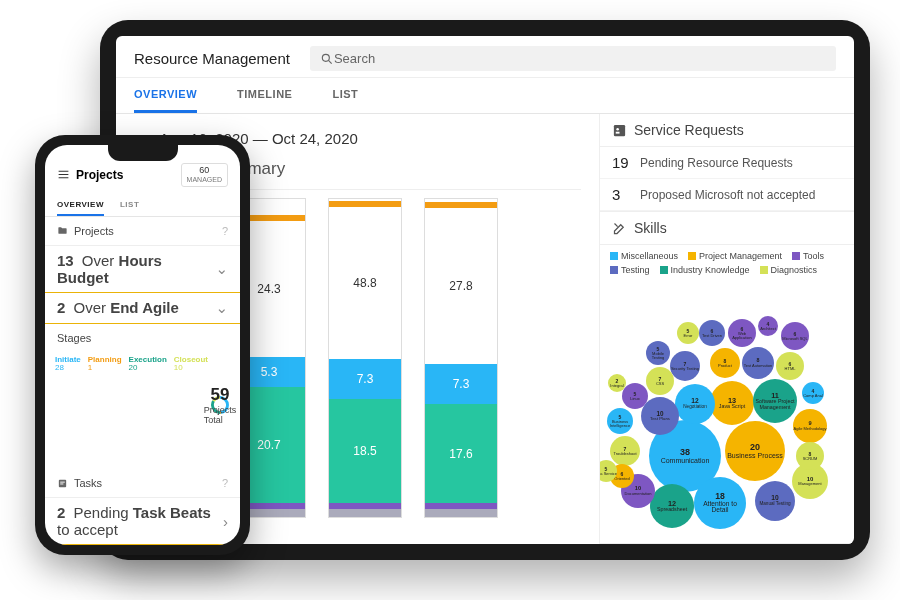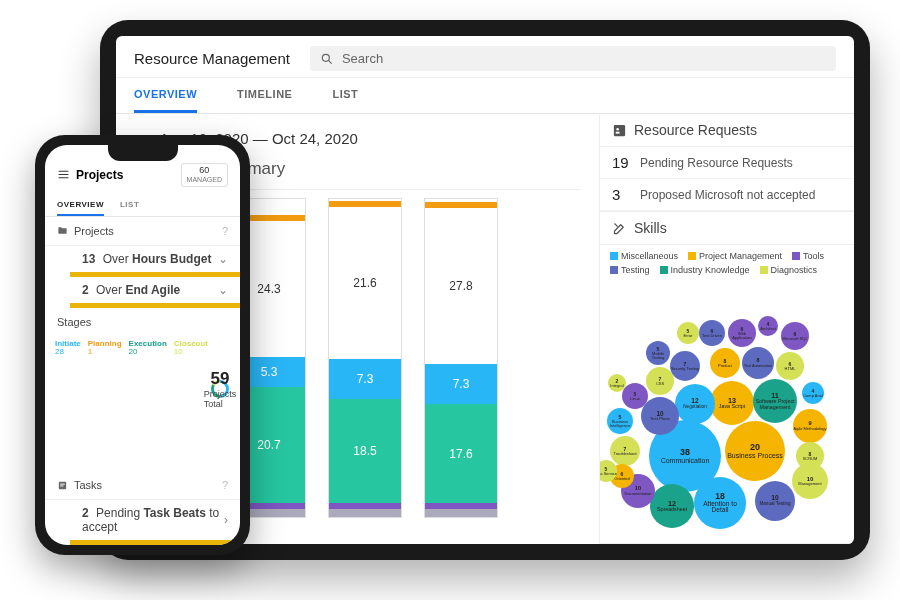--- a/index.html
+++ b/index.html
@@ -1,21 +1,21 @@
 <!DOCTYPE html>
 <html><head>
 <meta charset="utf-8">
 <style>
 * { margin:0; padding:0; box-sizing:border-box; font-family:-apple-system,Helvetica,Arial,sans-serif; }
 body { background:#fff; width:900px; height:600px; position:relative; overflow:hidden; }
 .tablet { position:absolute; left:100px; top:20px; width:770px; height:540px; background:#1a1a1a; border-radius:28px; padding:16px; box-shadow:0 20px 40px rgba(0,0,0,.3); }
 .tablet-screen { width:100%; height:100%; background:#fff; border-radius:6px; overflow:hidden; display:flex; flex-direction:column; }
 .tb-header { display:flex; align-items:center; padding:10px 18px 6px; gap:20px; border-bottom:1px solid #eee; }
 .tb-title { font-size:15px; font-weight:400; color:#222; }
-.tb-search { flex:1; display:flex; align-items:center; gap:8px; background:#f1f1f1; border-radius:3px; padding:5px 10px; color:#666; font-size:13px; }
+.tb-search { flex:1; display:flex; align-items:center; background:#f1f1f1; border-radius:3px; padding:5px 10px; color:#666; font-size:13px; }
 .tb-search svg { width:14px; height:14px; }
 .tb-tabs { display:flex; gap:40px; padding:0 18px; border-bottom:1px solid #e5e5e5; font-size:11px; letter-spacing:.5px; }
 .tb-tab { padding:10px 0; color:#666; cursor:pointer; font-weight:600; }
 .tb-tab.active { color:#1a73e8; border-bottom:3px solid #1a73e8; }
 .tb-body { flex:1; display:flex; overflow:hidden; }
 .tb-main { flex:1; display:flex; flex-direction:column; padding:10px 18px; min-width:0; }
 .tb-dater { display:flex; align-items:center; gap:10px; padding:6px 0; font-size:15px; color:#333; }
 .tb-dater .nav { display:flex; gap:6px; }
 .tb-dater .nav span { cursor:pointer; color:#666; font-size:14px; }
 .tb-sub { font-size:17px; color:#555; font-weight:400; padding:6px 0 10px; }
@@ -44,21 +44,21 @@
 .phone:before { content:""; position:absolute; top:10px; left:50%; transform:translateX(-50%); width:70px; height:16px; background:#1a1a1a; border-radius:0 0 12px 12px; z-index:2; }
 .phone-screen { width:100%; height:100%; background:#fff; border-radius:22px; overflow:hidden; display:flex; flex-direction:column; font-size:10px; }
 .ph-h { display:flex; align-items:center; justify-content:space-between; padding:18px 12px 4px; }
 .ph-h .l { display:flex; align-items:center; gap:6px; font-weight:600; font-size:12px; }
 .ph-h .r { font-size:7px; color:#777; border:1px solid #ddd; border-radius:3px; padding:2px 5px; text-align:center; line-height:1.1; }
 .ph-tabs { display:flex; gap:16px; padding:4px 12px 0; border-bottom:1px solid #e5e5e5; font-size:8px; font-weight:700; letter-spacing:.5px; }
 .ph-tab { padding:5px 0; color:#888; }
 .ph-tab.active { color:#222; border-bottom:2px solid #1a73e8; }
 .ph-sec { display:flex; align-items:center; gap:6px; padding:8px 12px; font-size:11px; color:#444; border-bottom:1px solid #eee; }
 .ph-sec svg { width:11px; height:11px; }
-.ph-row { display:flex; align-items:center; justify-content:space-between; padding:6px 12px; font-size:12px; color:#444; border-bottom:5px solid #eab308;margin-left:25px; }
+.ph-row { display:flex; align-items:center; justify-content:space-between; padding:6px 12px; font-size:15px; color:#444; border-bottom:1px solid #eab308; }
 .ph-row .n { font-weight:700; margin-right:4px; }
 .ph-row .arr { color:#888; }
 .ph-stages { padding:8px 12px 2px; font-size:11px; color:#444; }
 .ph-body { flex:1; display:flex; gap:2px; padding:4px 10px 8px; }
 .ph-leg { display:flex; gap:7px; font-size:8px; padding-top:6px; }
 .ph-leg div { line-height:1.1; }
 .ph-leg .c { font-weight:600; }
 .donut { width:110px; height:110px; position:relative; margin-left:auto; }
 .donut svg { width:100%; height:100%; transform:rotate(-90deg); }
 .donut .center { position:absolute; inset:0; display:flex; flex-direction:column; align-items:center; justify-content:center; font-size:9px; color:#444; }
@@ -107,21 +107,21 @@
             <div class="bar">
               <div class="seg top"></div>
               <div class="seg w" style="height: 136.08px;">24.3</div>
               <div class="seg blue" style="height: 29.68px;">5.3</div>
               <div class="seg green" style="height: 115.92px;">20.7</div>
               <div class="seg p"></div>
               <div class="seg g"></div>
             </div>
             <div class="bar">
               <div class="seg top"></div>
-              <div class="seg w" style="height: 151.76px;">21.6</div>
+              <div class="seg w" style="height: 151.76px;">48.8</div>
               <div class="seg blue" style="height: 40.88px;">7.3</div>
               <div class="seg green" style="height: 103.6px;">18.5</div>
               <div class="seg p"></div>
               <div class="seg g"></div>
             </div>
             <div class="bar">
               <div class="seg top"></div>
               <div class="seg w" style="height: 155.68px;">27.8</div>
               <div class="seg blue" style="height: 40.88px;">7.3</div>
               <div class="seg green" style="height: 98.56px;">17.6</div>
@@ -131,21 +131,21 @@
           </div>
       </div>
       <div class="tb-side">
         <div class="side-card">
           <div class="side-h">
             <svg viewBox="0 0 24 24" fill="#555">
                 <rect x="3" y="3" width="18" height="18" rx="2"></rect>
                 <circle cx="9" cy="10" r="2" fill="#fff"></circle>
                 <rect x="6" y="14" width="6" height="3" fill="#fff"></rect>
               </svg>
-            <span>Resource Requests</span>
+            <span>Service Requests</span>
           </div>
           <div class="side-row">
             <span class="n">19</span>
             <span>Pending Resource Requests</span>
           </div>
           <div class="side-row">
             <span class="n">3</span>
             <span>Proposed Microsoft not accepted</span>
           </div>
         </div>

